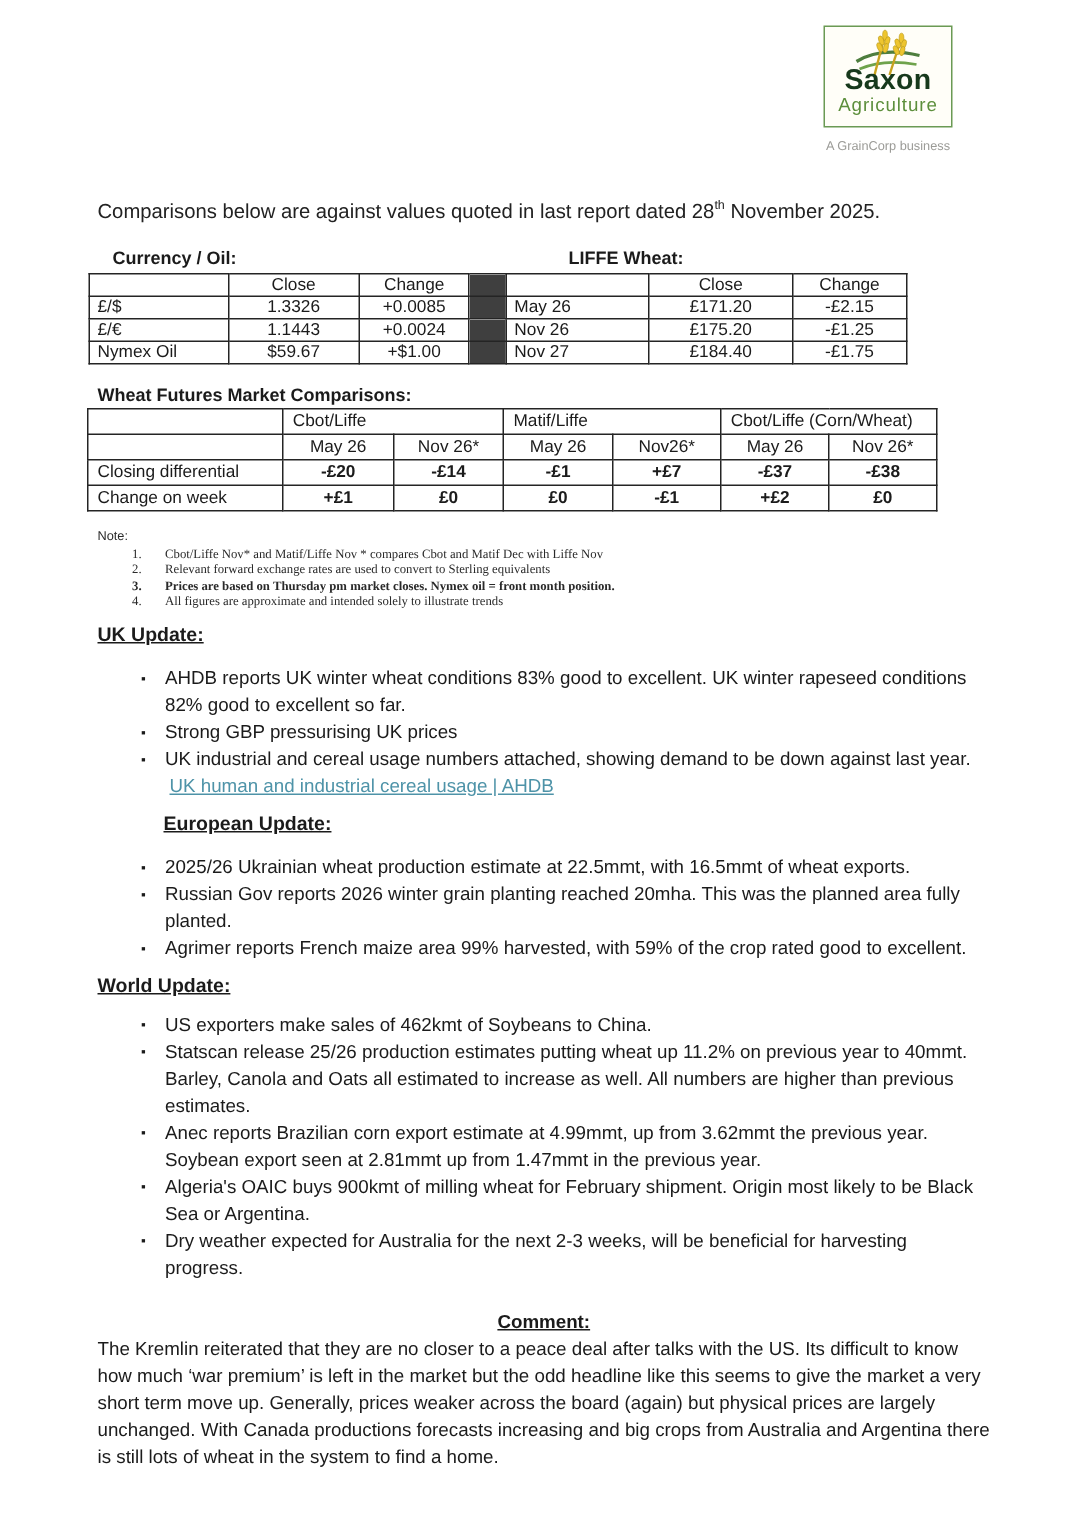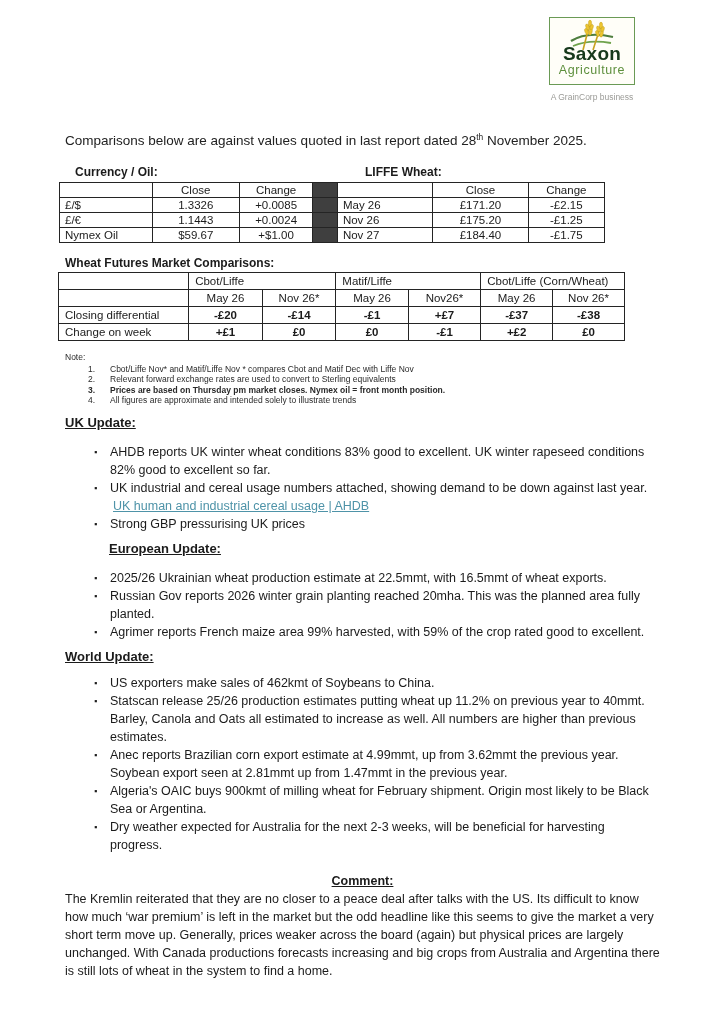--- a/index.html
+++ b/index.html
@@ -32,42 +32,42 @@
   
   .title-row { display:flex; justify-content:space-between; padding-right:37px; height:16px; }
   .doc-title { font-weight:bold; font-size:13px; text-decoration:underline; white-space:nowrap; }
   .doc-date  { font-weight:bold; font-size:13px; white-space:nowrap; }
 
   .intro { font-family:Liberation Sans, sans-serif; font-size:13.5px; margin:15px 0 0 0; color:#222; }
 
   
   .table-labels { position:relative; height:15px; margin-top:17px; font-weight:bold; font-size:12px; }
   .label-left  { position:absolute; left:10px; }
-  .label-right { position:absolute; left:300px; }
+  .label-right { position:absolute; left:314px; }
 
   table { border-collapse:collapse; table-layout:fixed; }
   td { overflow:hidden; white-space:nowrap; }
 
   .t1 { width:546px; margin:2px 0 0 -6px; font-size:11.5px; }
   .t1 td { border:1px solid #242424; height:14px; padding:0 5px; text-align:center; }
   .t1 td.name, .t1 td.month { text-align:left; }
   .t1 td.dark { background:#3f3f3f; }
 
   .t2-title { font-weight:bold; font-size:12px; margin-top:13px; height:15px; }
   .t2 { width:567px; margin:1px 0 0 -7px; font-size:11.5px; }
   .t2 td { border:1px solid #242424; height:16px; padding:0 6px; }
   .t2 td.group { text-align:left; }
   .t2 td.sub { text-align:center; }
   .t2 td.rowlabel { text-align:left; }
   .t2 td.val { text-align:center; font-weight:bold; }
 
   
   .note { margin-top:11px; font-size:8.5px; line-height:10.5px; color:#2a2a2a; }
   .note ol { list-style:none; margin:1px 0 0 0; padding:0; counter-reset:n; }
-  .note li { position:relative; padding-left:45px; counter-increment:n; }
+  .note li { position:relative; padding-left:45px; counter-increment:n;font-family:Liberation Serif, serif; }
   .note li::before { content:counter(n) "."; position:absolute; left:23px; }
   .note li.bold { font-weight:bold; }
 
   
   .section-heading { font-weight:bold; font-size:13px; text-decoration:underline; height:15px; }
   .h-uk { margin-top:9px; }
   .h-eu { margin-top:8px;padding-left:44px; }
   .h-world { margin-top:8px; }
   .bullets { list-style:none; margin:13px 0 0 0; padding:0 0 0 45px; font-size:12.5px; line-height:18px; }
   .bullets li { position:relative; white-space:normal; }
@@ -221,22 +221,22 @@
       <li>Cbot/Liffe Nov* and Matif/Liffe Nov * compares Cbot and Matif Dec with Liffe Nov</li>
       <li>Relevant forward exchange rates are used to convert to Sterling equivalents</li>
       <li class="bold">Prices are based on Thursday pm market closes. Nymex oil = front month position.</li>
       <li>All figures are approximate and intended solely to illustrate trends</li>
     </ol>
   </div>
 
   <div class="section-heading h-uk">UK Update:</div>
   <ul class="bullets">
     <li><span>AHDB reports UK winter wheat conditions 83% good to excellent. UK winter rapeseed conditions 82% good to excellent so far.</span></li>
+    <li><span>Strong GBP pressurising UK prices</span></li>
     <li><span>UK industrial and cereal usage numbers attached, showing demand to be down against last year. </span><a class="link">UK human and industrial cereal usage | AHDB</a></li>
-    <li><span>Strong GBP pressurising UK prices</span></li>
   </ul>
 
   <div class="section-heading h-eu">European Update:</div>
   <ul class="bullets">
     <li><span>2025/26 Ukrainian wheat production estimate at 22.5mmt, with 16.5mmt of wheat exports.</span></li>
     <li><span>Russian Gov reports 2026 winter grain planting reached 20mha. This was the planned area fully planted.</span></li>
     <li><span>Agrimer reports French maize area 99% harvested, with 59% of the crop rated good to excellent.</span></li>
   </ul>
 
   <div class="section-heading h-world">World Update:</div>

